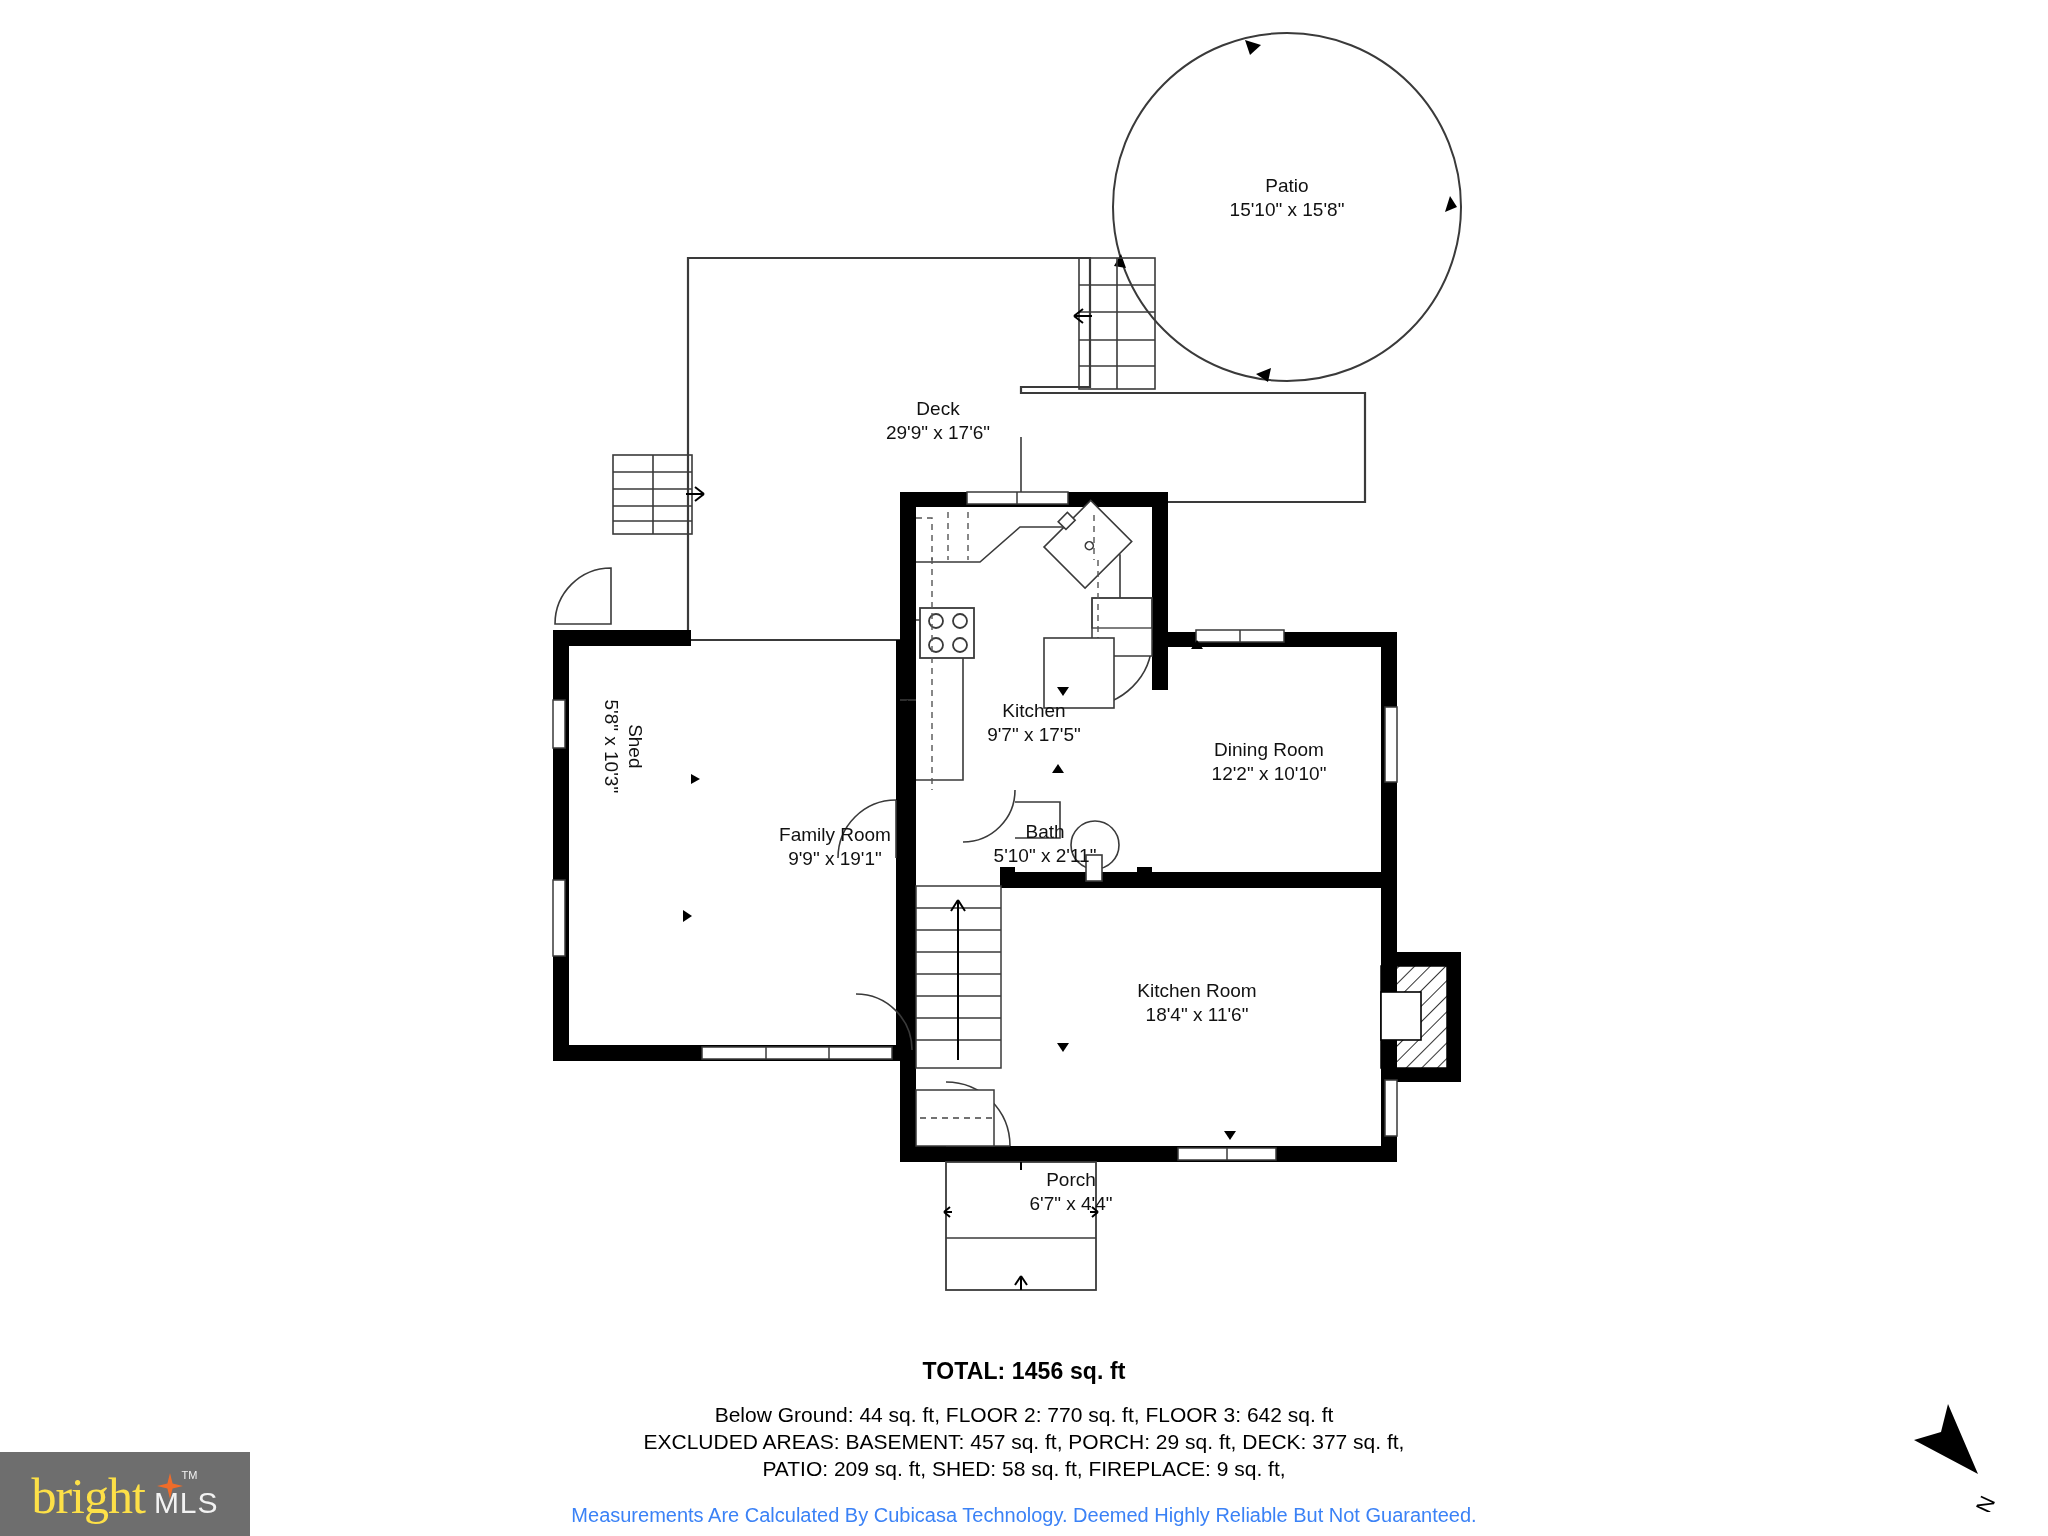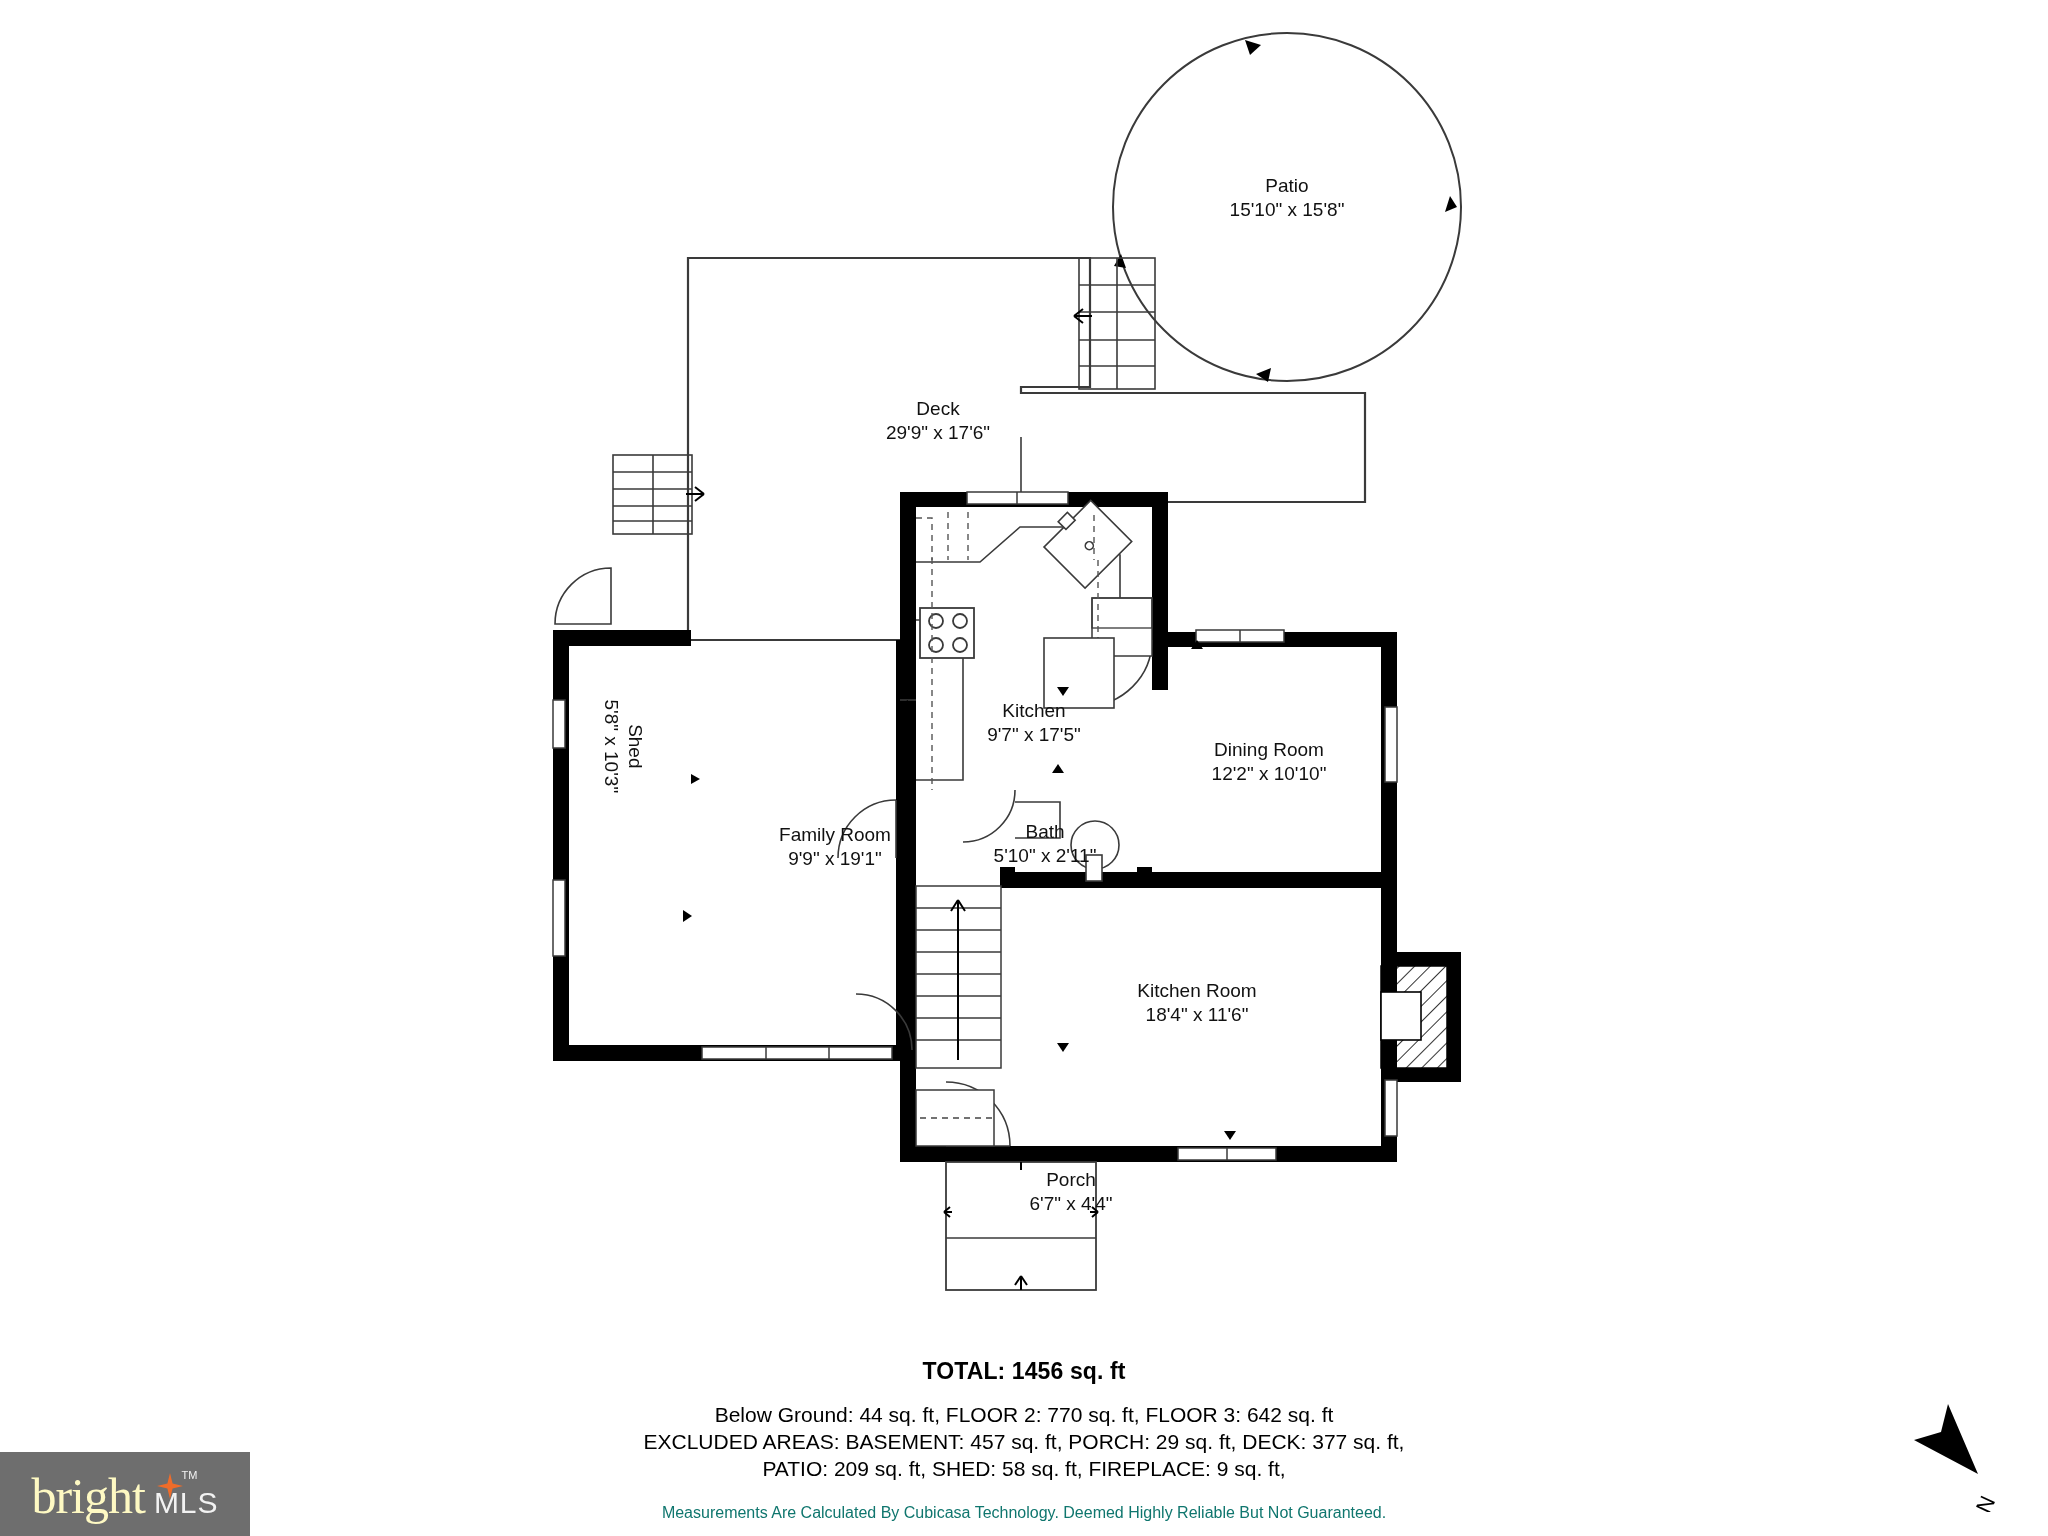--- a/index.html
+++ b/index.html
@@ -76,22 +76,22 @@
     font-size: 21px;
     line-height: 1.29;
     font-weight: normal;
   }
   #disclaimer {
     position: absolute;
     left: 0;
     top: 1504px;
     width: 2048px;
     text-align: center;
-    font-size: 16px;
-    color: #0f766e;
+    font-size: 20px;
+    color: #3b82f6;
     font-family: "Liberation Sans", sans-serif;
   }
 
   
   #brightmls-logo {
     position: absolute;
     left: 0;
     top: 1452px;
     width: 250px;
     height: 84px;
@@ -102,21 +102,21 @@
   }
   #brightmls-logo .logo-inner {
     position: relative;
     display: flex;
     align-items: baseline;
     transform: translateY(2px);
   }
   #brightmls-logo .word-bright {
     font-family: "Liberation Serif", serif;
     font-size: 50px;
-    color: #fef9c3;
+    color: #fde047;
     letter-spacing: -1px;
     line-height: 1;
   }
   #brightmls-logo .word-mls {
     font-family: "Liberation Sans", sans-serif;
     font-size: 30px;
     color: #f2f2f2;
     letter-spacing: 1px;
     margin-left: 9px;
     line-height: 1;

